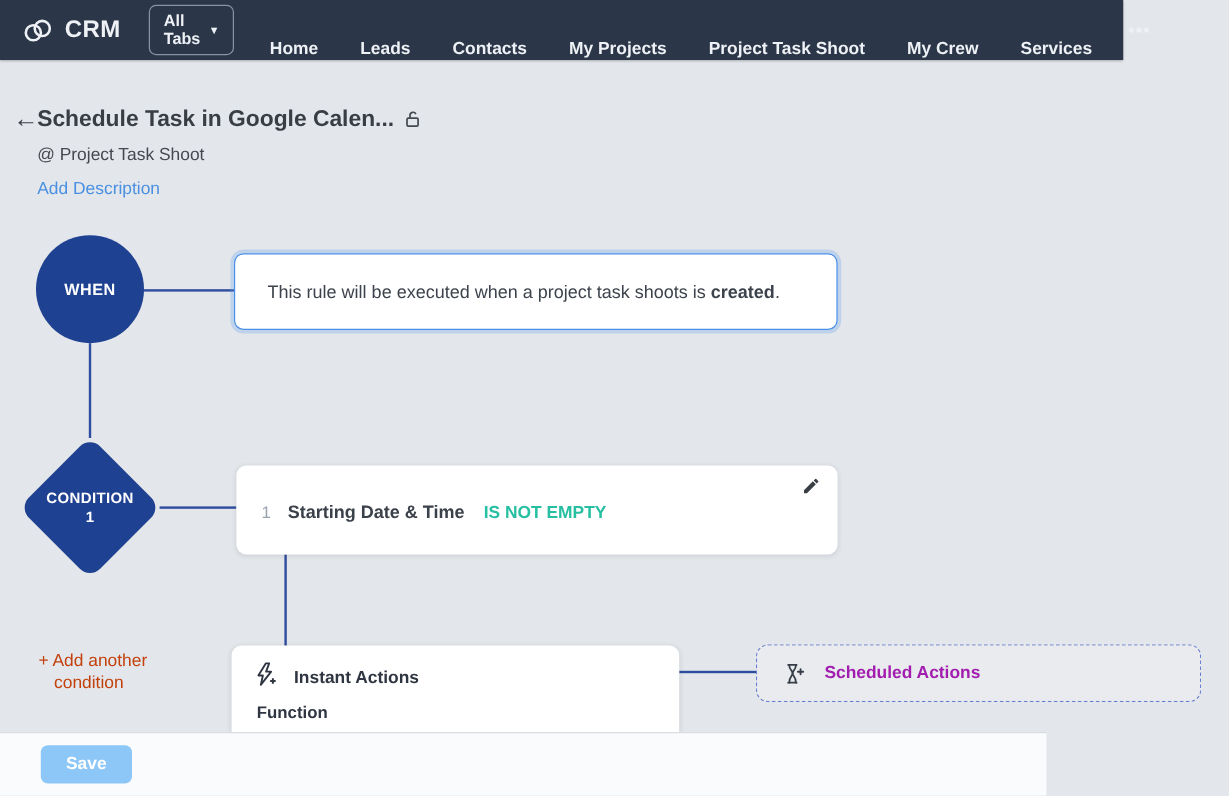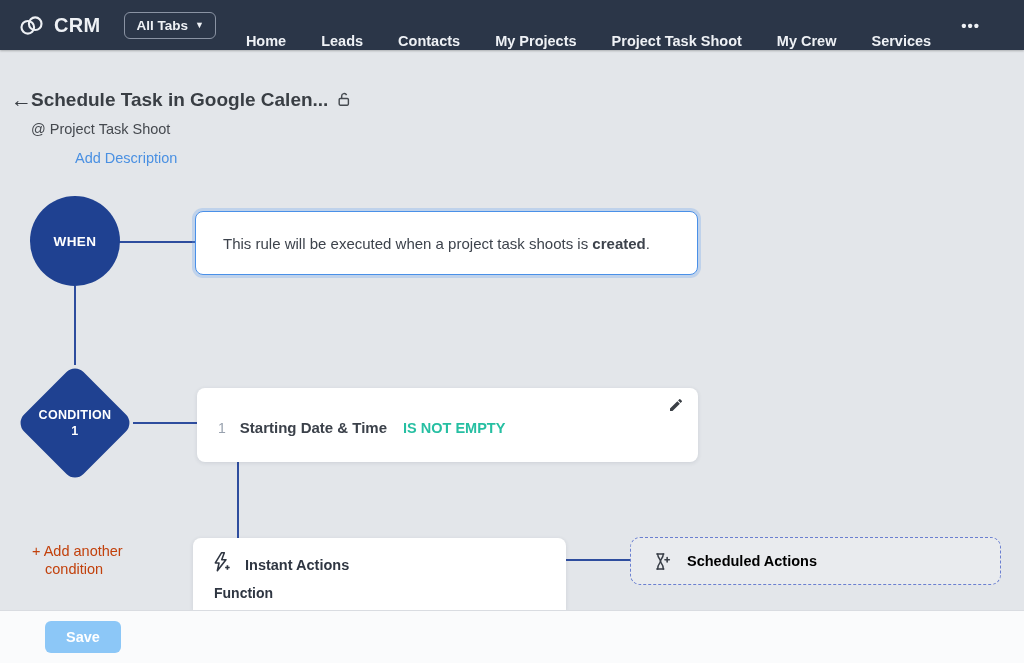--- a/index.html
+++ b/index.html
@@ -6,42 +6,42 @@
   html,body { width:1024px; height:663px; }
   body {
     font-family:"Liberation Sans", sans-serif;
     background:#e3e6ea;
     position:relative;
     overflow:hidden;
     color:#3a3f45;
   }
   
   .topnav {
-    position:absolute; top:0; left:0; width:1024px; height:50px;
+    position:absolute; top:0; left:0; width:936px; height:50px;
     background:#2b3648; display:flex; align-items:center;
     color:#eef1f5; box-shadow:0 1px 2px rgba(0,0,0,.25);
   }
   .brand { display:flex; align-items:center; margin-left:18px; }
   .brand svg { width:27px; height:27px; }
   .brand-name { font-size:20px; font-weight:700; margin-left:9px; letter-spacing:.3px; }
   .alltabs {
     margin-left:24px; border:1px solid #8a93a3; border-radius:6px;
     padding:5px 11px; font-size:13.5px; font-weight:600;
     display:flex; align-items:center; gap:7px; cursor:pointer; background:transparent; color:#eef1f5;
   }
   .alltabs .caret { font-size:9px; line-height:1; }
   .navitems { display:flex; align-items:center; gap:35px; margin-left:30px; list-style:none;margin-top:32px; }
   .navitems span { font-size:14.5px; font-weight:600; cursor:pointer; white-space:nowrap; }
   .nav-more { font-size:15px; font-weight:700; letter-spacing:1px; cursor:pointer; margin-left:30px; }
   
   .back-arrow { position:absolute; left:11px; top:88px; font-size:21px; font-weight:600; color:#3a3f45; cursor:pointer; }
   .page-title { position:absolute; left:31px; top:89px; font-size:19px; font-weight:700; color:#393e44; }
   .lock-icon { position:absolute; left:336px; top:91px; cursor:pointer; }
   .module-line { position:absolute; left:31px; top:121px; font-size:14.5px; color:#45494f; }
-  .add-desc { position:absolute; left:31px; top:150px; font-size:14.5px; color:#4a90e2; cursor:pointer;margin-left:44px; }
+  .add-desc { position:absolute; left:31px; top:150px; font-size:14.5px; color:#4a90e2; cursor:pointer; }
   
   .when-circle {
     position:absolute; left:30px; top:196px; width:90px; height:90px;
     border-radius:50%; background:#1f4191; color:#fff;
     display:flex; align-items:center; justify-content:center;
     font-size:13.5px; font-weight:700; letter-spacing:.4px; z-index:2;
   }
   .connector { position:absolute; background:#2e4d9e; z-index:1; }
   .v-line1 { left:74px; top:286px; width:2px; height:79px; }
   .h-line1 { left:119px; top:241px; width:76px; height:2px; }
@@ -87,26 +87,26 @@
     z-index:2;
   }
   .instant-head { display:flex; align-items:flex-end; gap:13px; padding:13px 0 0 17px; }
   .instant-title { font-size:14.5px; font-weight:700; color:#2f3642; }
   .instant-item { padding:12px 0 0 21px; font-size:14px; font-weight:700; color:#2f3642; cursor:pointer; }
   .scheduled-box {
     position:absolute; left:630px; top:537px; width:371px; height:48px;
     border:1.5px dashed #6a7fd0; border-radius:10px; background:rgba(255,255,255,.22);
     display:flex; align-items:center; gap:14px; padding-left:21px; z-index:2; cursor:pointer;
   }
-  .sched-title { font-size:14.5px; font-weight:600; color:#000000; }
+  .sched-title { font-size:14.5px; font-weight:600; color:#a21caf; }
   
   .footer {
-    position:absolute; left:0; top:610px; width:1024px; height:53px;
+    position:absolute; left:0; top:610px; width:872px; height:53px;
     background:#fafbfc; border-top:1px solid #d9dce1;
-    display:flex; align-items:center; gap:10px; padding-left:45px; z-index:3;
+    display:flex; align-items:center; gap:10px; padding-left:34px; z-index:3;
   }
   .btn { border-radius:6px; font-family:inherit; font-size:14.5px; cursor:pointer; }
   .btn-save {
     background:#8cc7f7; color:#fff; border:none; font-weight:700; padding:8px 21px;
   }
   .btn-cancel {
     background:linear-gradient(#ffffff,#f2f3f5); color:#3f434a; border:1px solid #c9cdd3;
     font-weight:600; padding:7px 22px;
   }
   .icon-svg { display:block; }

